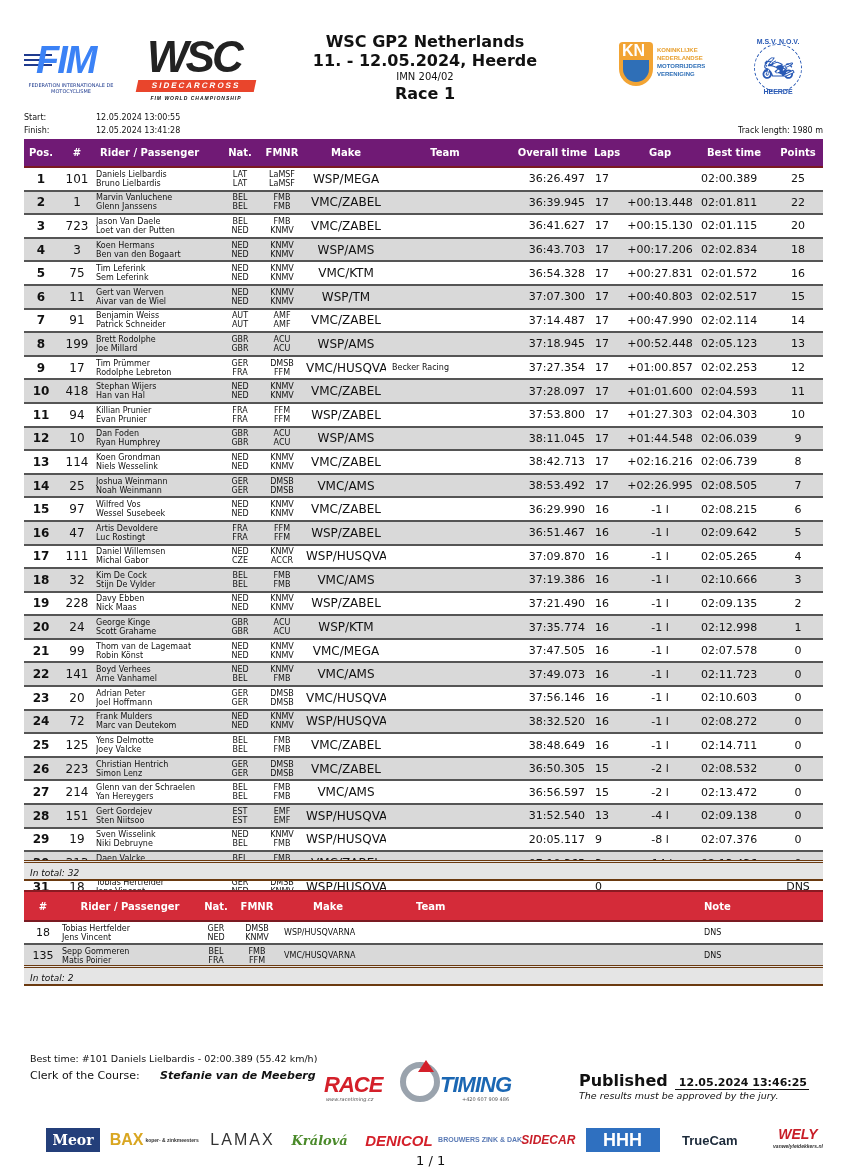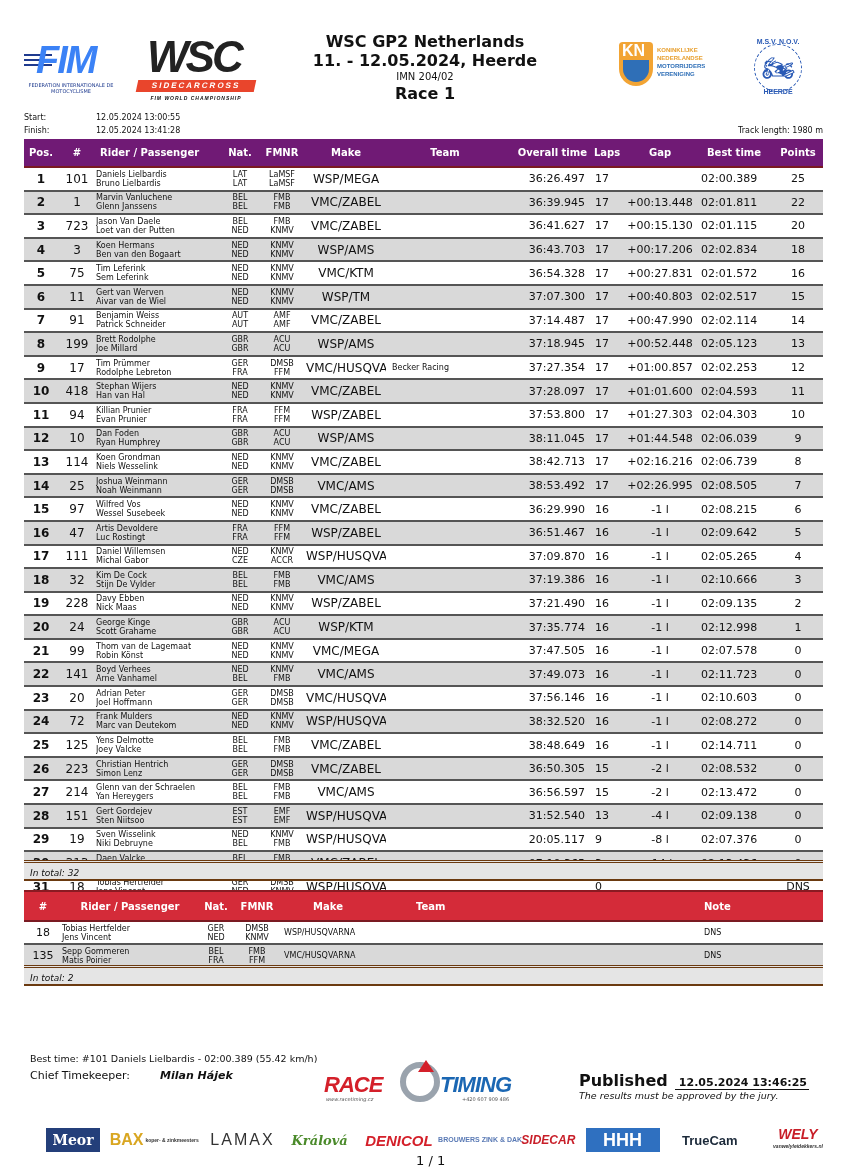--- a/index.html
+++ b/index.html
@@ -993,21 +993,21 @@
         <td class="team"></td>
         <td class="note">DNS</td>
       </tr>
     </tbody>
 </table>
 
 <div class="total-bar total2">In total: 2</div>
 
 <div class="abs best-line">Best time: #101 Daniels Lielbardis - 02:00.389 (55.42 km/h)</div>
 <div class="abs officials">
-  <div><span class="lab">Chief Timekeeper:</span><span class="val">Milan Hájek</span></div>
+  <div><span class="lab">Clerk of the Course:</span><span class="val">Stefanie van de Meeberg</span></div>
 </div>
 
 <div class="abs racetiming">
   <div class="r">RACE</div>
   <div class="ring"></div>
   <div class="arrow"></div>
   <div class="t">TIMING</div>
   <div class="s1">www.racetiming.cz</div>
   <div class="s2">+420 607 909 486</div>
 </div>

